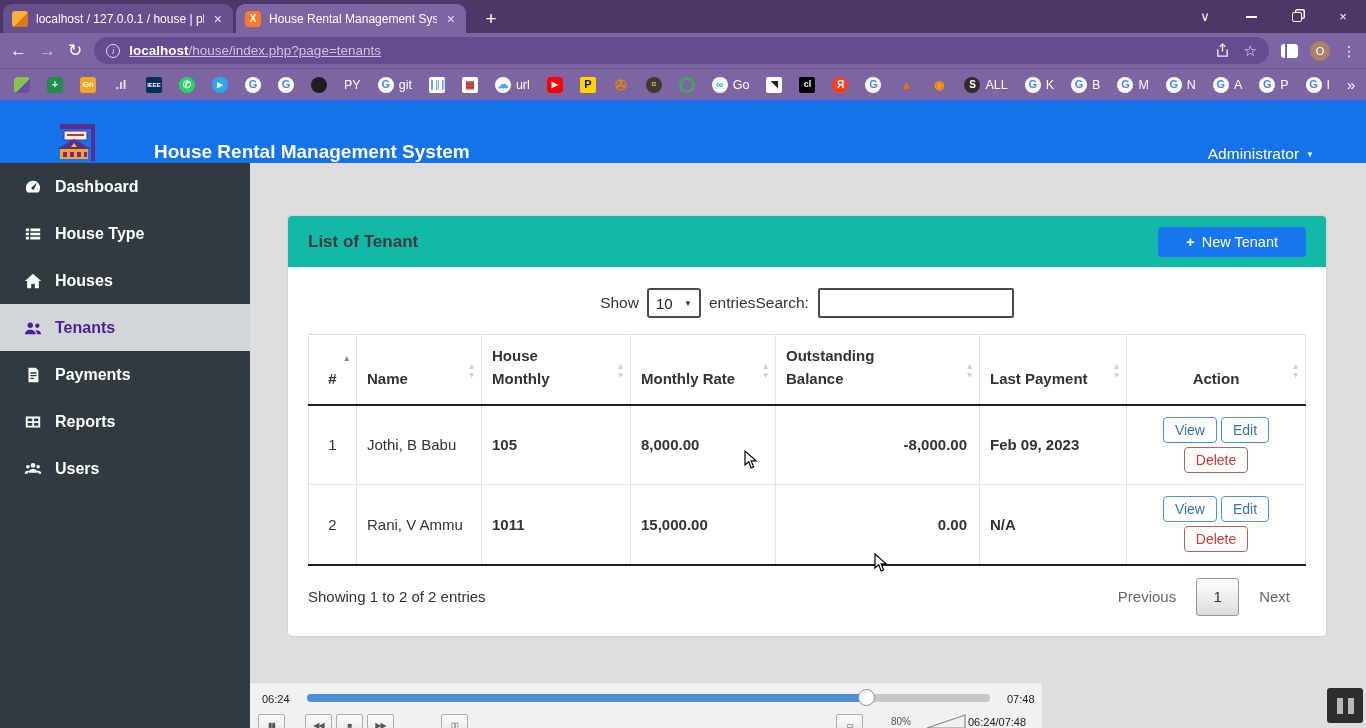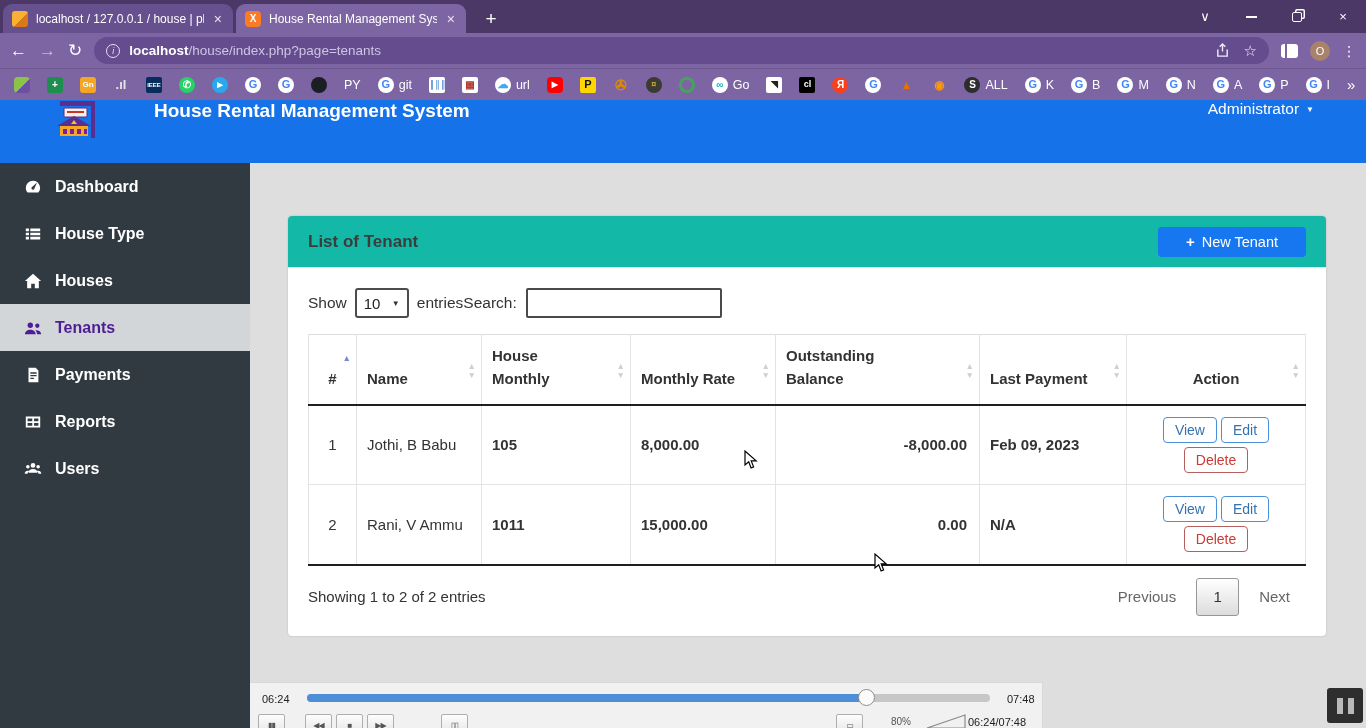--- a/index.html
+++ b/index.html
@@ -21,57 +21,57 @@
   .minbtn i { display:block; width:11px; border-bottom:2px solid #fff; }
   .restorebtn i { display:block; width:10px; height:10px; border:1.5px solid #fff; border-radius:2px; box-shadow:3px -3px 0 -1.5px #4b3866, 3px -3px 0 0 #fff; }
   .closebtn { font-size:17px; }
 
   
   .toolbar { position:absolute; left:0; top:33px; width:1366px; height:35px; background:#7d65a4; display:flex; align-items:center; padding:0 10px; gap:12px; }
   .navicon { color:#fff; font-size:17px; line-height:1; }
   .navicon.fwd { opacity:.55; }
   .urlpill { flex:1; height:27px; background:#644c8f; border-radius:14px; display:flex; align-items:center; padding:0 12px; gap:9px; }
   .infocircle { width:14px; height:14px; border:1.3px solid #e6dff2; border-radius:50%; color:#e6dff2; font-size:9px; display:grid; place-items:center; font-style:italic; }
-  .urltext { font-size:13.5px; color:#cfc5e2; white-space:nowrap; overflow:hidden; flex:1; }
+  .urltext { font-size:13.5px; color:#cfc5e2; white-space:nowrap; overflow:hidden; flex:1;text-decoration:underline; }
   .urltext b { color:#fff; font-weight:bold; }
   .pill-right { margin-left:auto; display:flex; gap:14px; align-items:center; }
   .star { color:#efeaf7; font-size:15px; }
   .sidepanel { width:17px; height:14px; background:#fff; border-radius:3px; position:relative; }
   .sidepanel::after { content:""; position:absolute; left:4px; top:0; width:2px; height:14px; background:#7d65a4; }
   .avatar { width:20px; height:20px; border-radius:50%; background:#a9826c; color:#fff; font-size:11px; display:grid; place-items:center; }
   .kebab { color:#fff; font-size:14px; letter-spacing:0; }
 
   
   .bookmarks { position:absolute; left:0; top:68px; width:1366px; height:32px; background:#7d65a4; border-top:1px solid rgba(0,0,0,.12); display:flex; align-items:center; padding:0 14px; gap:17px; }
   .bm { display:flex; align-items:center; gap:5px; color:#fff; font-size:12.5px; flex:0 0 auto; }
   .bmi { width:16px; height:16px; display:grid; place-items:center; font-weight:700; font-size:10px; line-height:1; overflow:hidden; }
   .bm-overflow { margin-left:auto; color:#fff; font-size:15px; }
 
   
-  .appheader { position:absolute; left:0; top:100px; width:1366px; height:63px; background:#1572e8; display:flex; align-items:flex-start; color:#fff; }
+  .appheader { position:absolute; left:0; top:100px; width:1366px; height:63px; background:#1572e8; display:flex; align-items:flex-end; color:#fff; }
   .applogo { margin-left:54px; }
   .apptitle { margin-left:56px; font-size:19px; font-weight:bold; }
   .adminmenu { margin-left:auto; margin-right:52px; font-size:15.5px; display:flex; align-items:center; gap:7px; }
   .adminmenu .caret { font-size:8px; }
 
   
   .sidebar { position:absolute; left:0; top:163px; width:250px; height:565px; background:#313a41; padding-top:0; }
   .sb-item { height:47px; display:flex; align-items:center; padding-left:24px; gap:13px; color:#fff; font-size:16px; font-weight:bold; }
   .sb-item svg { flex:0 0 18px; }
   .sb-item.active { background:#d3d6d8; color:#4c1d95; }
 
   
   .content { position:absolute; left:250px; top:163px; width:1116px; height:565px; background:#dedede; }
   .card { position:absolute; left:38px; top:53px; width:1038px; background:#fff; border-radius:4px; box-shadow:0 0 2px rgba(0,0,0,.18); }
   .card-header { height:52px; background:#14b8a6; border-bottom:1px solid #e7e7e7; border-radius:4px 4px 0 0; display:flex; align-items:center; justify-content:space-between; padding:0 20px; }
   .card-title { font-size:17px; font-weight:bold; color:#3c3c3c; }
   .btn-new { background:#1677f0; color:#fff; border:none; border-radius:4px; height:30px; padding:0 28px; font-size:14.5px; display:flex; align-items:center; gap:7px; cursor:pointer; }
   .btn-new .plus { font-size:15px; font-weight:bold; }
   .card-body { padding:20px 20px 14px; }
-  .controls-row { display:flex; justify-content:flex-start; align-items:center; margin-bottom:16px; font-size:15.5px; color:#333; }
+  .controls-row { display:flex; justify-content:center; align-items:center; margin-bottom:16px; font-size:15.5px; color:#333; }
   .lengthbox { display:flex; align-items:center; gap:8px; }
   .selectbox { width:54px; height:30px; border:2px solid #4c4c4c; border-radius:3px; display:flex; align-items:center; justify-content:space-between; padding:0 7px; font-size:15px; color:#222; background:#fff; }
   .selectbox .caret { font-size:8px; color:#333; }
   .searchbox { display:flex; align-items:center; gap:9px; }
   .searchbox input { width:196px; height:30px; border:2px solid #4a4a4a; border-radius:2px; font-size:15px; padding:0 6px; outline:none; }
 
   table.tenants { width:100%; border-collapse:collapse; table-layout:fixed; font-size:15px; color:#333; border-top:1px solid #ddd; border-left:1px solid #e3e3e3; }
   .tenants th, .tenants td { border-right:1px solid #e3e3e3; }
   .tenants thead th { height:70px; vertical-align:bottom; text-align:left; font-weight:bold; padding:0 20px 13px 10px; position:relative; border-bottom:2px solid #1f1f1f; line-height:1.55; }
   .tenants thead th .label { display:inline-block; max-width:106px; }

